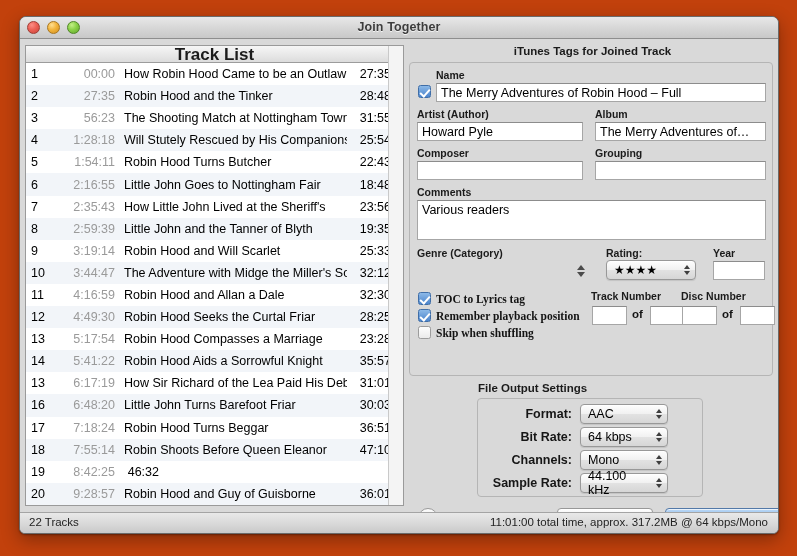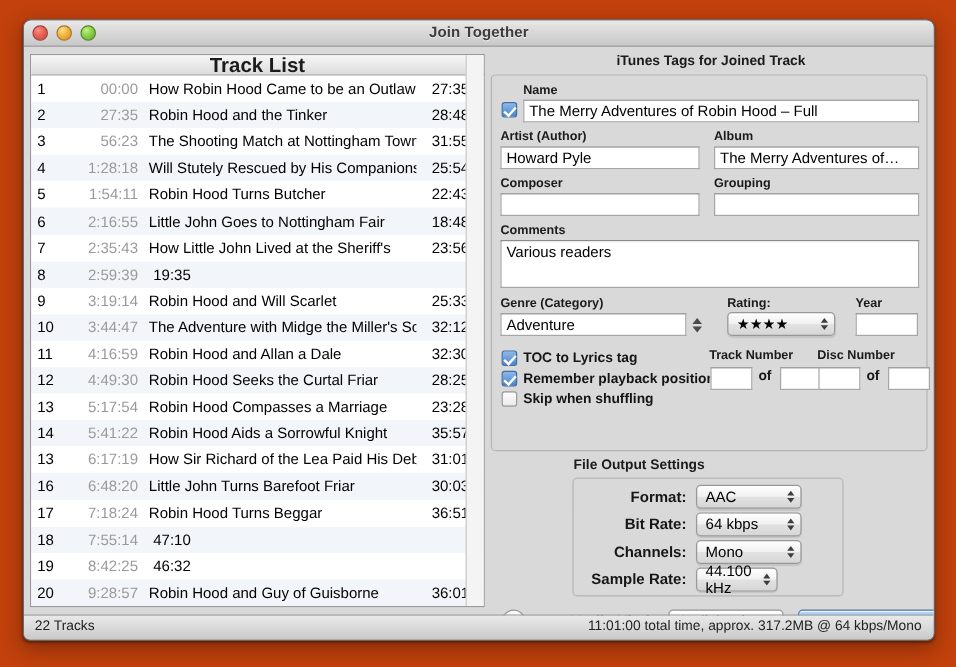--- a/index.html
+++ b/index.html
@@ -233,20 +233,21 @@
     transform: rotate(42deg);
   }
   .cbrow {
     display: flex;
     align-items: center;
     gap: 5px;
     font-size: 11.5px;
     font-weight: bold;
     color: #141414;
     height: 15px;
+    font-family: Liberation Serif, serif;
   }
 
   
   .stepper {
     width: 11px;
     height: 19px;
     display: flex;
     flex-direction: column;
     justify-content: center;
     align-items: center;
@@ -398,20 +399,21 @@
             </div>
             <div class="row odd">
               <div class="c-num">7</div>
               <div class="c-start">2:35:43</div>
               <div class="c-title">How Little John Lived at the Sheriff's</div>
               <div class="c-dur">23:56</div>
             </div>
             <div class="row even">
               <div class="c-num">8</div>
               <div class="c-start">2:59:39</div>
+              <div class="c-title">Little John and the Tanner of Blyth</div>
               <div class="c-dur">19:35</div>
             </div>
             <div class="row odd">
               <div class="c-num">9</div>
               <div class="c-start">3:19:14</div>
               <div class="c-title">Robin Hood and Will Scarlet</div>
               <div class="c-dur">25:33</div>
             </div>
             <div class="row even">
               <div class="c-num">10</div>
@@ -457,20 +459,21 @@
             </div>
             <div class="row odd">
               <div class="c-num">17</div>
               <div class="c-start">7:18:24</div>
               <div class="c-title">Robin Hood Turns Beggar</div>
               <div class="c-dur">36:51</div>
             </div>
             <div class="row even">
               <div class="c-num">18</div>
               <div class="c-start">7:55:14</div>
+              <div class="c-title">Robin Shoots Before Queen Eleanor</div>
               <div class="c-dur">47:10</div>
             </div>
             <div class="row odd">
               <div class="c-num">19</div>
               <div class="c-start">8:42:25</div>
               <div class="c-dur">46:32</div>
             </div>
             <div class="row even">
               <div class="c-num">20</div>
               <div class="c-start">9:28:57</div>
@@ -500,21 +503,20 @@
           <div style="position:absolute; left:7px; top:84px;" class="fld-label">Composer</div>
           <div class="textfield" style="position:absolute; left:7px; top:98px; width:166px;"></div>
 
           <div style="position:absolute; left:185px; top:84px;" class="fld-label">Grouping</div>
           <div class="textfield" style="position:absolute; left:185px; top:98px; width:171px;"></div>
 
           <div style="position:absolute; left:7px; top:123px;" class="fld-label">Comments</div>
           <div class="textarea" style="position:absolute; left:7px; top:137px; width:349px; height:40px;">Various readers</div>
 
           <div style="position:absolute; left:7px; top:184px;" class="fld-label">Genre (Category)</div>
-          <div class="textfield" style="position:absolute; left:7px; top:198px; width:155px;">Adventure</div>
           <div class="stepper" style="position:absolute; left:165px; top:198px;">
             <i class="up"></i>
               <i class="down"></i>
           </div>
 
           <div style="position:absolute; left:196px; top:184px;" class="fld-label">Rating:</div>
           <div class="popup" style="position:absolute; left:196px; top:197px; width:90px;">
             <span class="stars">★★★★</span>
             <span class="arrows">
                 <i class="up"></i>
@@ -574,21 +576,21 @@
           <div class="rowlabel" style="position:absolute; left:0; top:54px; width:94px;">Channels:</div>
           <div class="popup" style="position:absolute; left:102px; top:51px; width:88px;">
             <span>Mono</span>
             <span class="arrows">
                 <i class="up"></i>
                 <i class="down"></i>
               </span>
           </div>
 
           <div class="rowlabel" style="position:absolute; left:0; top:77px; width:94px;">Sample Rate:</div>
-          <div class="popup" style="position:absolute; left:102px; top:74px; width:68px;">
+          <div class="popup" style="position:absolute; left:102px; top:74px; width:88px;">
             <span>44.100 kHz</span>
             <span class="arrows">
                 <i class="up"></i>
                 <i class="down"></i>
               </span>
           </div>
         </div>
 
         <div class="help-btn" style="position:absolute; left:9px; top:463px;">?</div>
 

